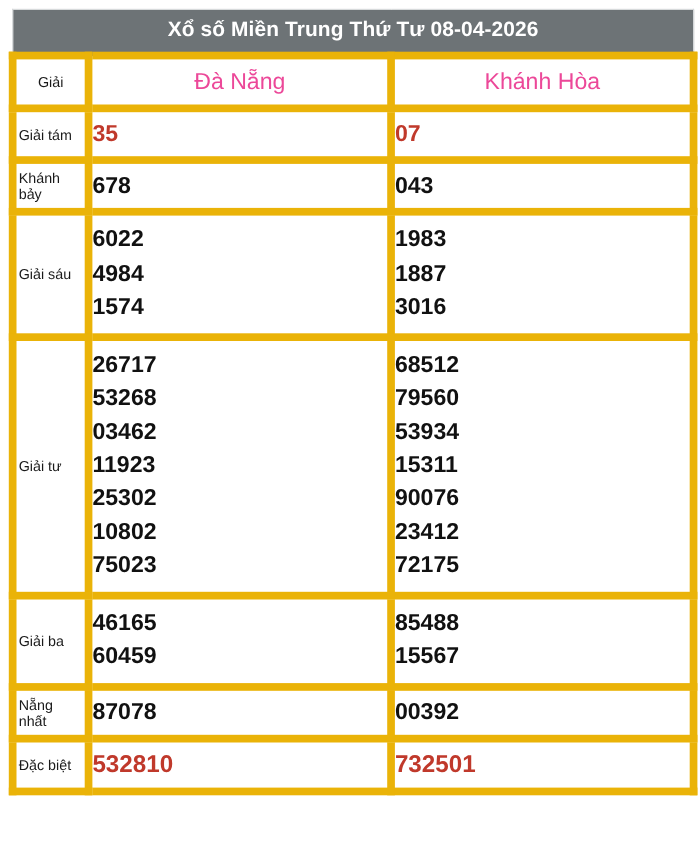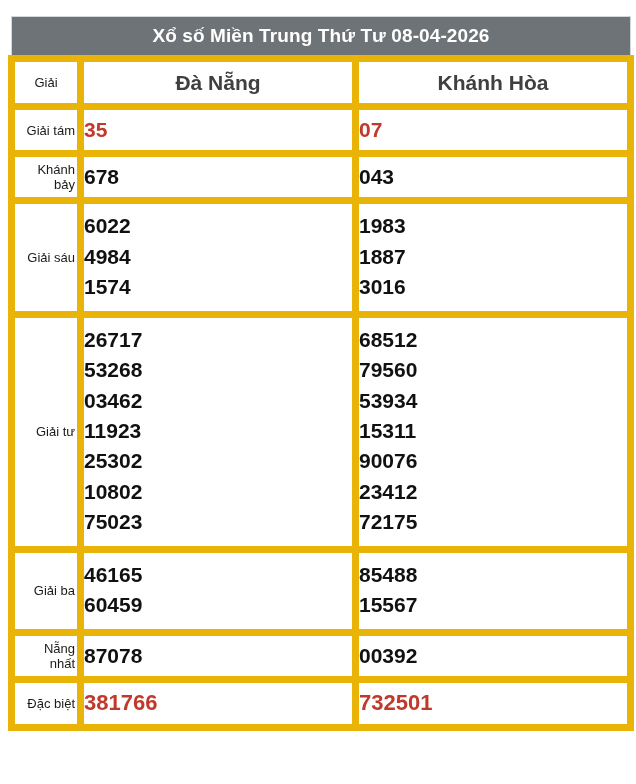--- a/index.html
+++ b/index.html
@@ -10,21 +10,21 @@
   body {
     width: 636px;
     height: 784px;
     font-family: "Liberation Sans", sans-serif;
     -webkit-font-smoothing: antialiased;
   }
   .page {
     width: 636px;
     height: 784px;
     box-sizing: border-box;
-    padding: 16px 8px 0 8px;
+    padding: 8px 8px 0 8px;
     background: #ffffff;
     position: relative;
     overflow: hidden;
   }
   .lottery-table {
     width: 620px;
     border-collapse: collapse;
     table-layout: fixed;
     border-left: 1px solid #d4d7d9;
     border-right: 1px solid #d4d7d9;
@@ -53,30 +53,30 @@
 
   .col-head-label {
     font-size: 13px;
     font-weight: normal;
     color: #1a1a1a;
     text-align: center;
     height: 41px;
   }
   .col-head-prov {
     font-size: 21px;
-    font-weight: bold;
-    color: #404040;
+    font-weight: normal;
+    color: #ec4899;
     text-align: center;
     height: 41px;
   }
   .prize-label {
     font-size: 13px;
     font-weight: normal;
     color: #1a1a1a;
-    text-align: right;
+    text-align: left;
     padding: 0 2px;
   }
   .numbers {
     text-align: left;
     font-size: 21px;
     font-weight: bold;
     color: #111111;
     padding: 7px 0 8px 0;
   }
   .numbers .num {
@@ -188,21 +188,21 @@
           <td class="numbers">
             <span class="num">87078</span>
           </td>
           <td class="numbers">
             <span class="num">00392</span>
           </td>
         </tr>
         <tr class="row-db">
           <td class="prize-label">Đặc biệt</td>
           <td class="numbers special">
-            <span class="num">381766</span>
+            <span class="num">532810</span>
           </td>
           <td class="numbers special">
             <span class="num">732501</span>
           </td>
         </tr>
       </tbody>
   </table>
 </div>
 
 </body></html>

